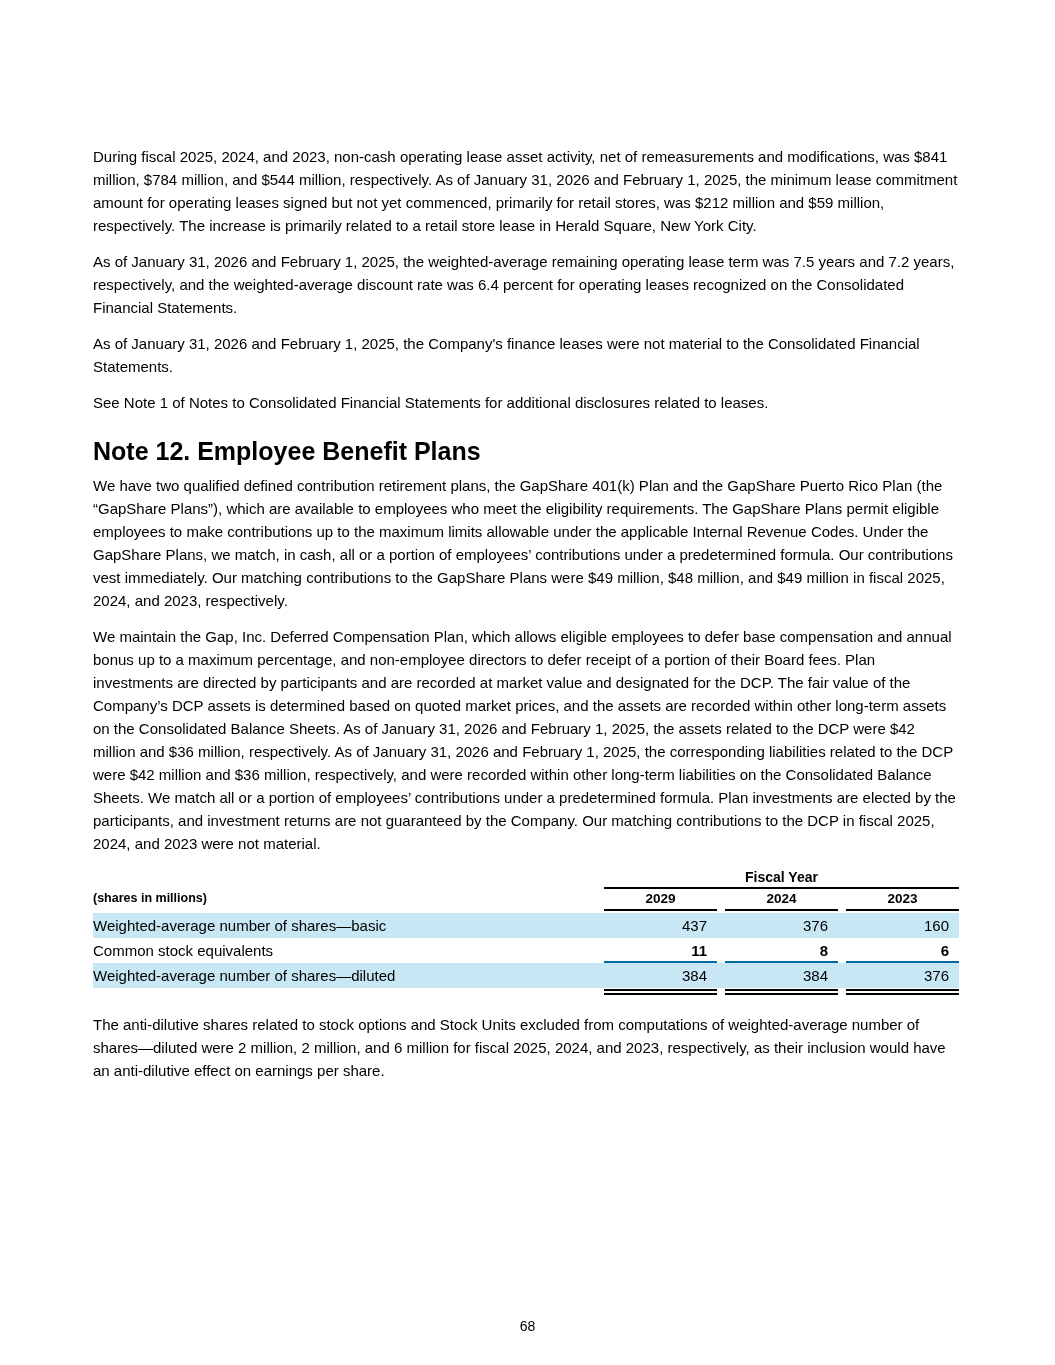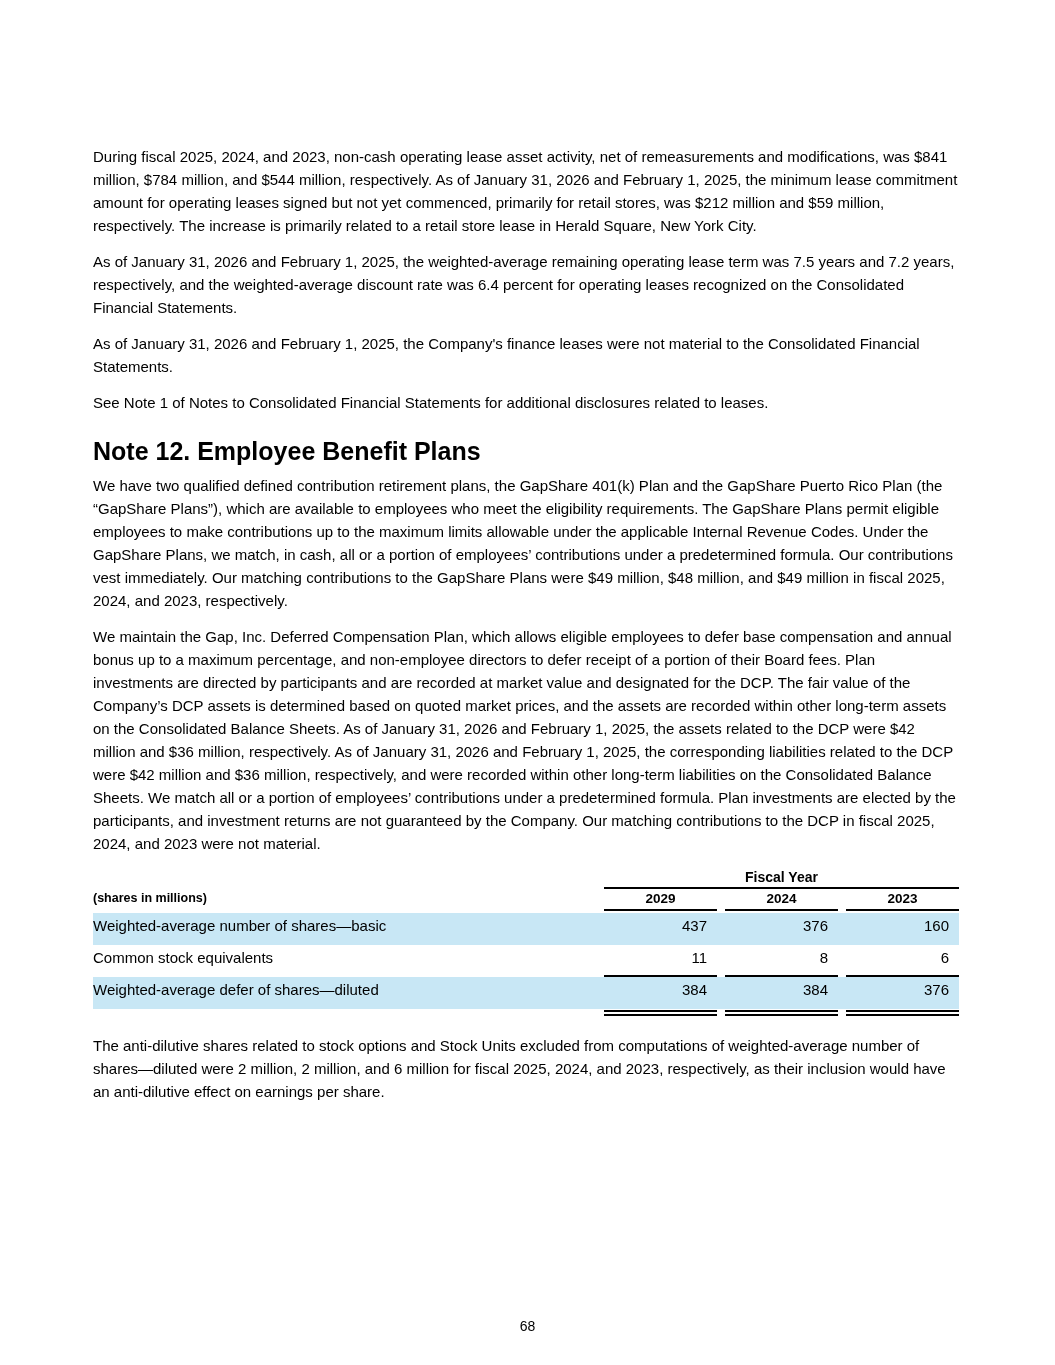--- a/index.html
+++ b/index.html
@@ -67,27 +67,27 @@
   }
   .c-year {
     font-weight: bold;
     font-size: 13.5px;
     text-align: center;
     padding-right: 0;
     padding-bottom: 3px;
     border-bottom: 2px solid #000;
   }
   .t-data {
-    height: 32px;
+    height: 25px;
     line-height: 25px;
     font-size: 15px;
   }
   .t-data.first { margin-top: 2px; }
   .hl { background: #c8e7f5; }
-  .t-data.ruled .c-val { border-bottom: 2px solid #000000; }
+  .t-data.ruled .c-val { border-bottom: 2px solid #0369a1; font-weight: bold; }
   .t-rule { height: 7px; margin-top: 1px; }
   .t-rule .c-val {
     height: 6px;
     border-top: 2px solid #000;
     border-bottom: 2px solid #000;
   }
   .page-number {
     position: absolute;
     top: 1318px;
     left: 0;
@@ -129,21 +129,21 @@
         <div class="c-val">376</div>
         <div class="c-val">160</div>
       </div>
       <div class="trow t-data ruled">
         <div class="c-label">Common stock equivalents</div>
         <div class="c-val">11</div>
         <div class="c-val">8</div>
         <div class="c-val">6</div>
       </div>
       <div class="trow t-data hl">
-        <div class="c-label">Weighted-average defer of shares—diluted</div>
+        <div class="c-label">Weighted-average number of shares—diluted</div>
         <div class="c-val">384</div>
         <div class="c-val">384</div>
         <div class="c-val">376</div>
       </div>
       <div class="trow t-rule">
         <div class="c-label"></div>
         <div class="c-val"></div>
         <div class="c-val"></div>
         <div class="c-val"></div>
       </div>

